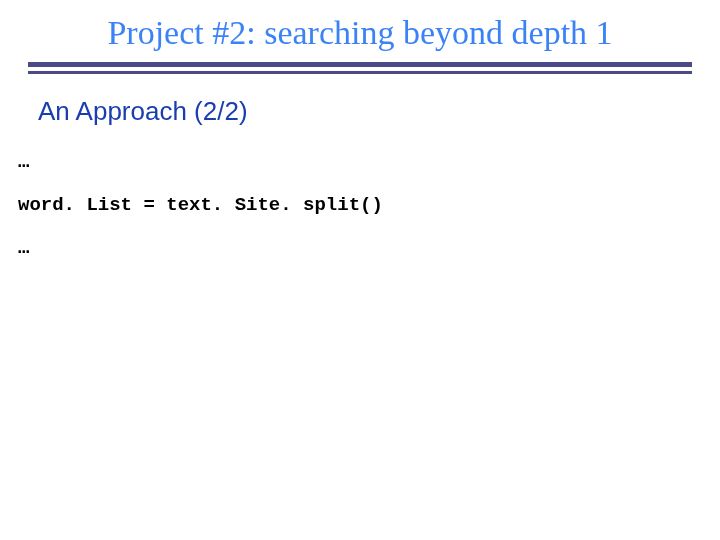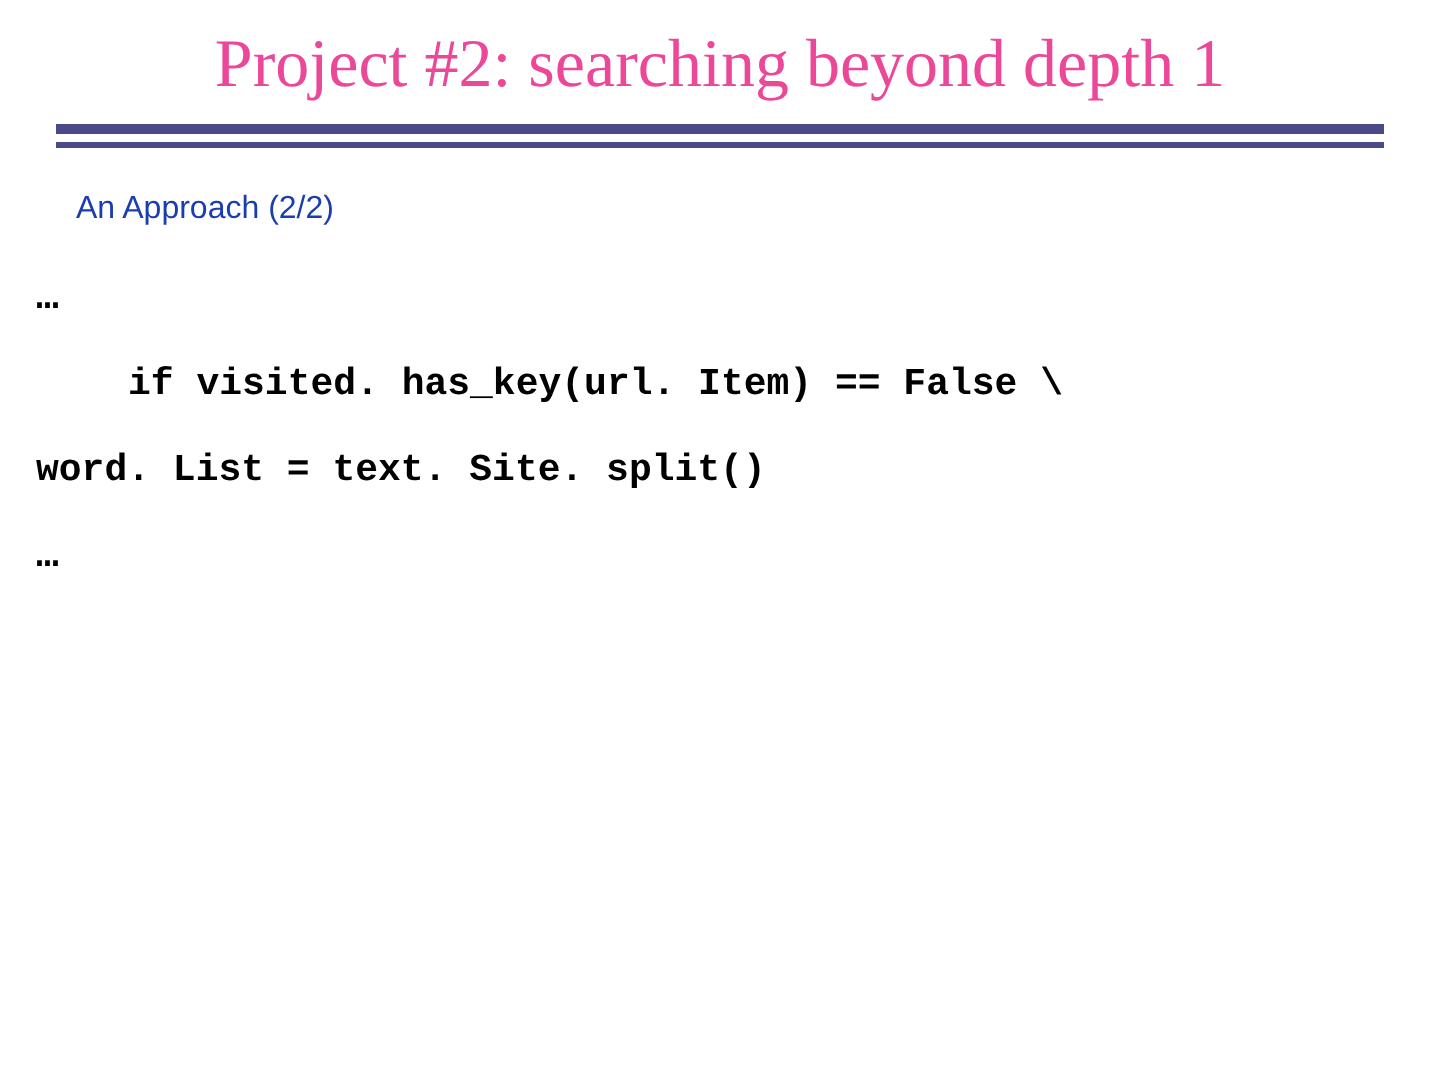--- a/index.html
+++ b/index.html
@@ -9,39 +9,39 @@
     background: #ffffff;
     font-family: "Times New Roman", Times, serif;
     position: relative;
     overflow: hidden;
   }
   .title {
     font-size: 34px;
     text-align: center;
     padding-top: 14px;
     padding-bottom: 10px;
-    color: #ec4899;
+    color: #3b82f6;
     font-weight: normal;
   }
   .rule-wrap {
     margin: 0 28px 0 28px;
   }
   .rule-thick {
     height: 5px;
     background: #4a4a8a;
     margin-bottom: 4px;
   }
   .rule-thin {
     height: 3px;
     background: #4a4a8a;
   }
   .subtitle {
     font-family: "Comic Sans MS", "Comic Sans", cursive, sans-serif;
     color: #1a3db0;
-    font-size: 16px;
+    font-size: 26px;
     margin: 22px 0 0 38px;
   }
   .code {
     font-family: "Courier New", Courier, monospace;
     font-size: 19px;
     font-weight: bold;
     color: #000;
     margin-top: 26px;
     margin-left: 18px;
     line-height: 1.0;
@@ -60,16 +60,15 @@
 
 <div class="rule-wrap">
   <div class="rule-thick"></div>
   <div class="rule-thin"></div>
 </div>
 
 <div class="subtitle">An Approach (2/2)</div>
 
 <div class="code">
   <div class="line">…</div>
-  <div class="line i1">if visited. has_key(url. Item) == False \</div>
   <div class="line">word. List = text. Site. split()</div>
   <div class="line">…</div>
 </div>
 
 </body></html>

